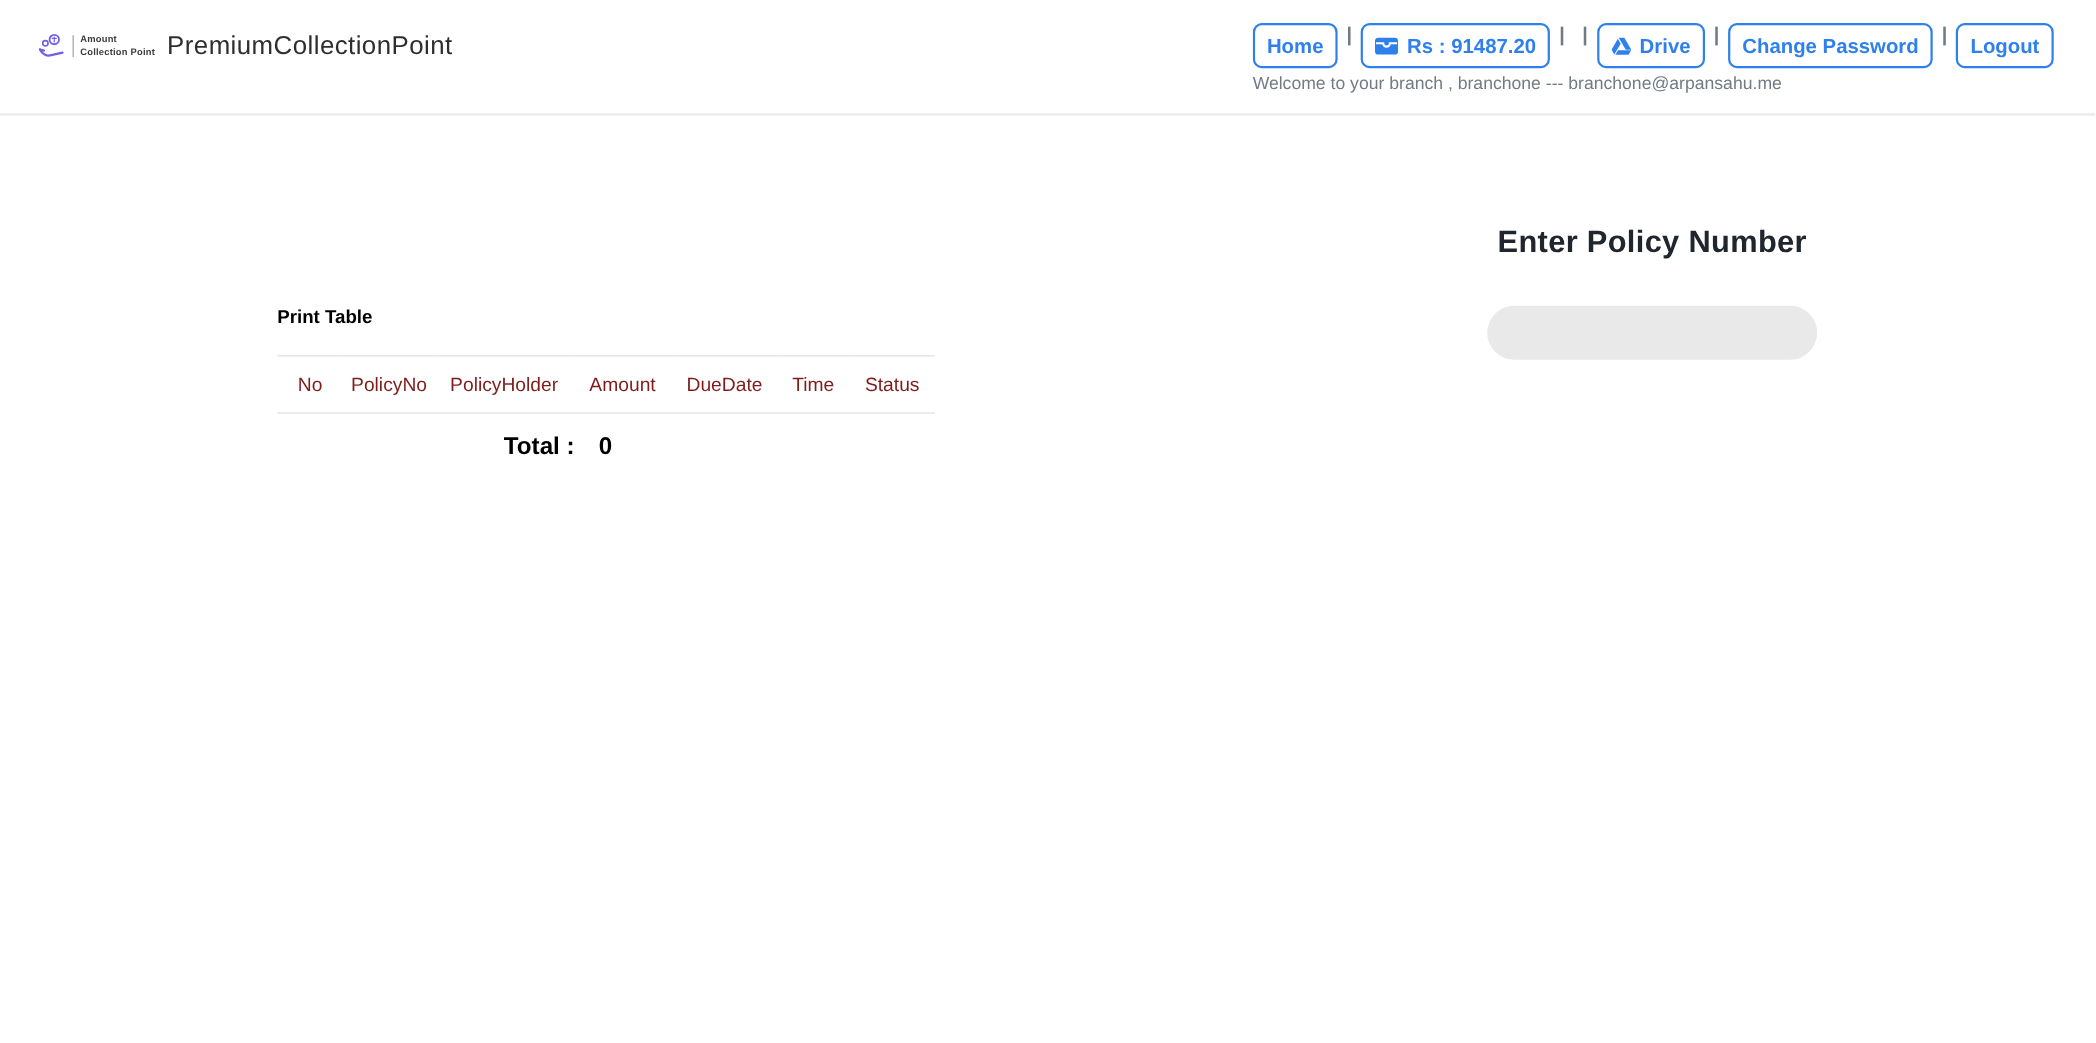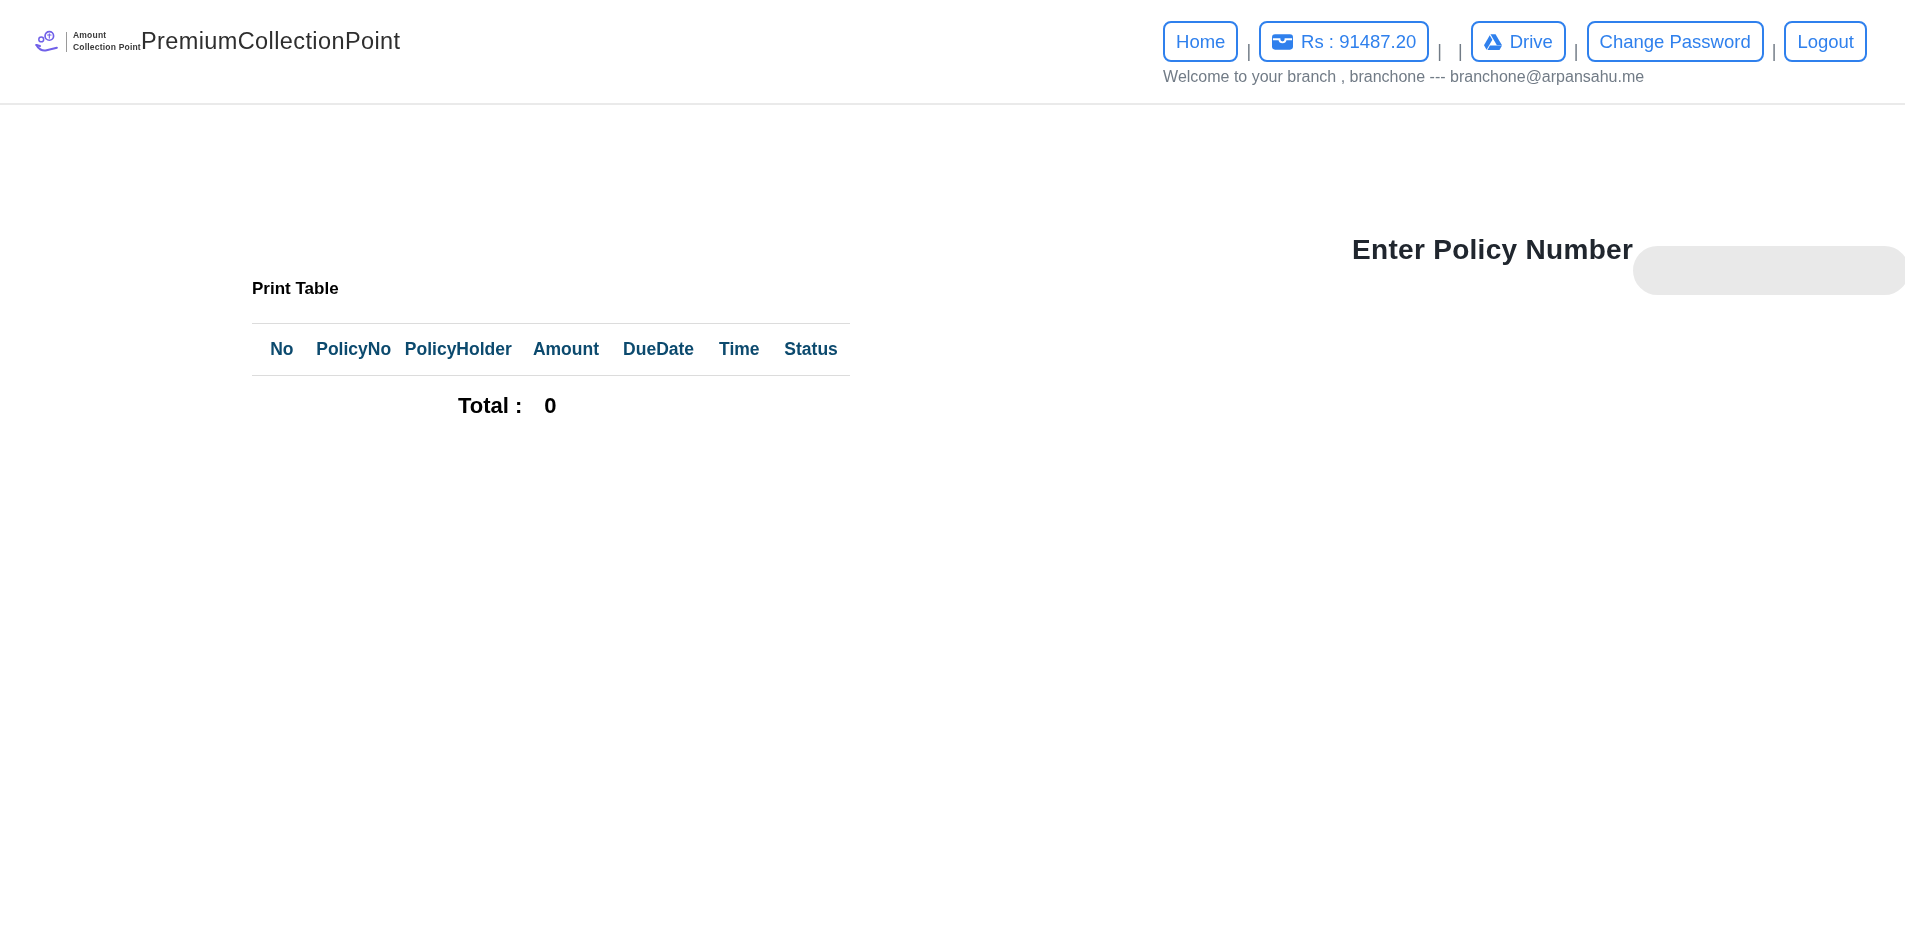--- a/index.html
+++ b/index.html
@@ -6,41 +6,41 @@
   html,body { width:1905px; height:948px; background:#ffffff; font-family:"Liberation Sans", sans-serif; overflow:hidden; }
   .page { position:relative; width:1905px; height:948px; background:#fff; }
 
   
   .navbar { position:absolute; top:0; left:0; width:100%; height:105px; background:#fff; border-bottom:2px solid #eaeaea; }
   .brand { position:absolute; left:34px; top:28px; display:flex; align-items:center; text-decoration:none; cursor:pointer; }
   .logo-group { display:flex; align-items:center; gap:6px; }
   .logo-divider { width:1px; height:20px; background:#9a9a9a; }
   .logo-text { font-size:8.5px; font-weight:700; color:#3a3a3a; line-height:1.3; letter-spacing:.2px; }
   .logo-text span { display:block; }
-  .brand-name { font-size:23.5px; color:#2e2e2e; margin-left:0; letter-spacing:.4px; font-weight:400; }
+  .brand-name { font-size:23.5px; color:#2e2e2e; margin-left:11px; letter-spacing:.4px; font-weight:400; }
 
   .nav-right { position:absolute; top:21px; right:38px; display:flex; flex-direction:column; align-items:flex-start; }
-  .nav-row { display:flex; align-items:flex-end; }
+  .nav-row { display:flex; align-items:flex-start;font-weight:bold; }
   .nav-btn { display:flex; align-items:center; gap:8px; border:2px solid #2f80ed; color:#2f80ed; border-radius:8px;
              padding:0 11px; height:41px; font-size:18.5px; background:#fff; cursor:pointer; text-decoration:none; white-space:nowrap; }
   .nav-btn svg { flex:0 0 auto; }
   .sep { color:#717b86; margin:0 8px; font-size:18px; }
   .welcome { margin-top:6px; font-size:16px; color:#717b86; }
 
   
   .orders { position:absolute; left:252px; top:279px; width:598px; }
   .print-btn { font-size:17px; font-weight:700; color:#000; cursor:pointer; display:inline-block; }
   .orders table { width:100%; border-collapse:collapse; margin-top:24px; }
   .orders caption { caption-side:top; text-align:center; font-weight:700; font-size:19px; color:#000; padding-bottom:12px; }
   .orders thead tr { border-top:1px solid #dcdcdc; border-bottom:1px solid #dcdcdc; }
-  .orders th { font-weight:700; font-size:17.5px; color:#0c4a6e; padding:15px 4px; text-align:center; white-space:nowrap; }
+  .orders th { font-weight:400; font-size:17.5px; color:#7f1d1d; padding:15px 4px; text-align:center; white-space:nowrap; }
   .total-row { margin-top:17px; display:flex; padding-left:206px; gap:22px; font-weight:700; font-size:22px; color:#000; }
 
   
-  .policy { position:absolute; left:1352px; top:204px; width:300px; display:flex; flex-direction:row; align-items:center; }
+  .policy { position:absolute; left:1352px; top:204px; width:300px; display:flex; flex-direction:column; align-items:center; }
   .policy h2 { font-size:28px; font-weight:700; color:#20262e; white-space:nowrap; letter-spacing:.3px; }
   .policy input { margin-top:42px; width:300px; height:49px; border:none; border-radius:24.5px; background:#e9e9e9;
                   outline:none; padding:0 22px; font-size:18px; color:#333; }
   .policy button { margin-top:21px; width:194px; height:50px; border:none; border-radius:25px; background:#4caf50;
                    color:#fff; font-weight:700; font-size:17.5px; cursor:pointer; letter-spacing:.3px; }
 </style>
 </head>
 <body>
 
 <div class="page">

